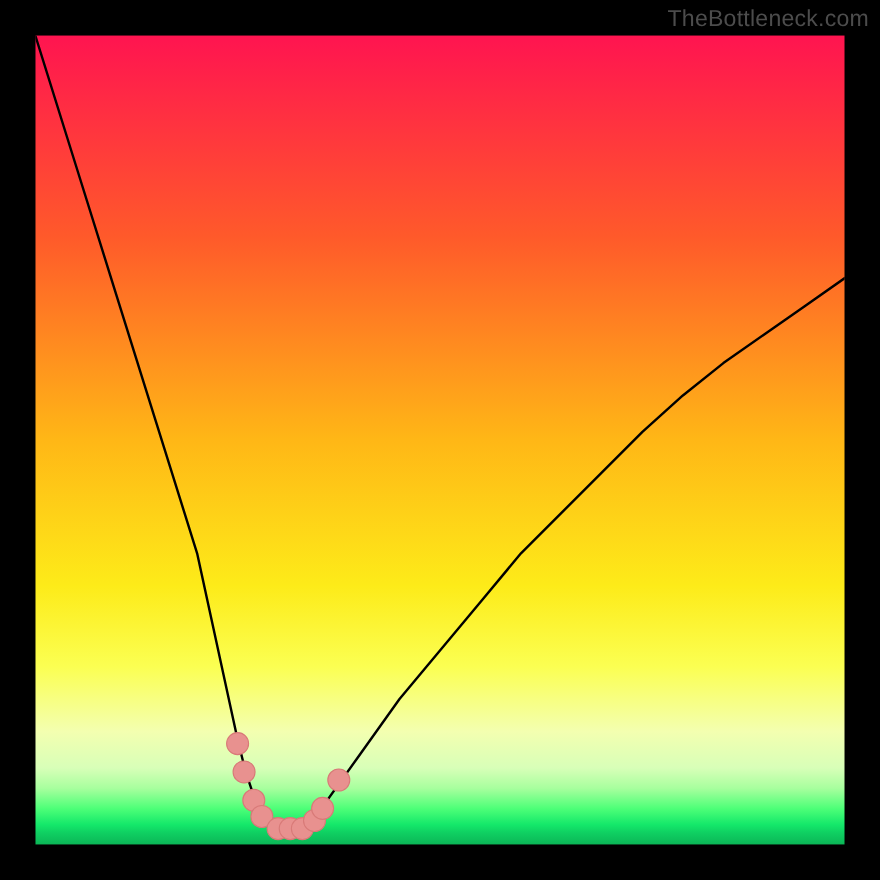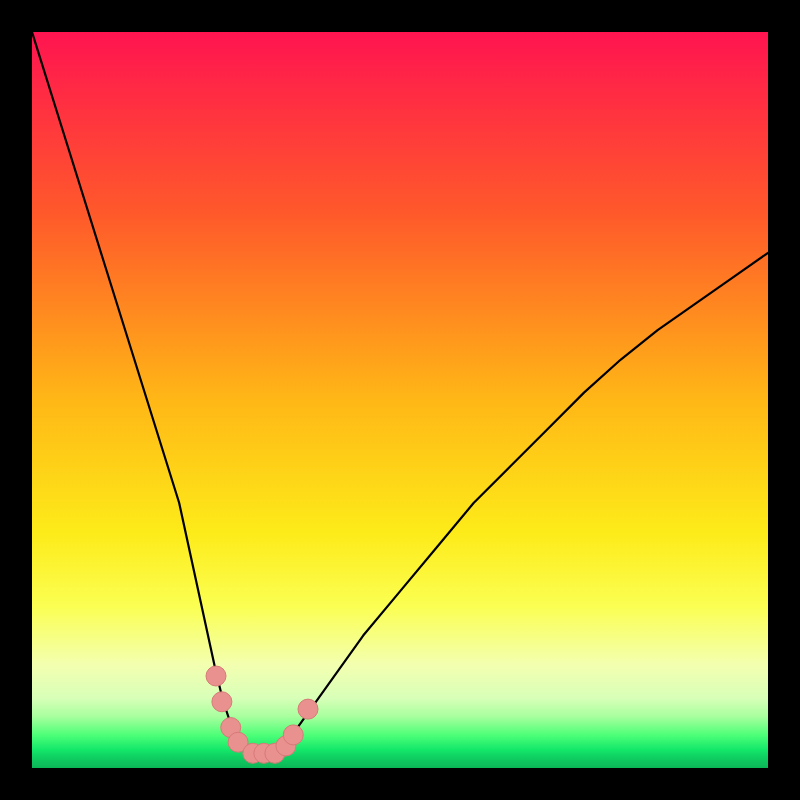--- a/index.html
+++ b/index.html
@@ -85,13 +85,14 @@
           <circle cx="220.80" cy="721.28" r="10" fill="#e8918f" stroke="#d87a78" stroke-width="1"></circle>
           <circle cx="231.84" cy="721.28" r="10" fill="#e8918f" stroke="#d87a78" stroke-width="1"></circle>
           <circle cx="242.88" cy="721.28" r="10" fill="#e8918f" stroke="#d87a78" stroke-width="1"></circle>
           <circle cx="253.92" cy="713.92" r="10" fill="#e8918f" stroke="#d87a78" stroke-width="1"></circle>
           <circle cx="261.28" cy="702.88" r="10" fill="#e8918f" stroke="#d87a78" stroke-width="1"></circle>
           <circle cx="276.00" cy="677.12" r="10" fill="#e8918f" stroke="#d87a78" stroke-width="1"></circle>
         </g>
     </svg>
 
   </div>
+  <div class="watermark">TheBottleneck.com</div>
 </div>
 
 </body></html>

